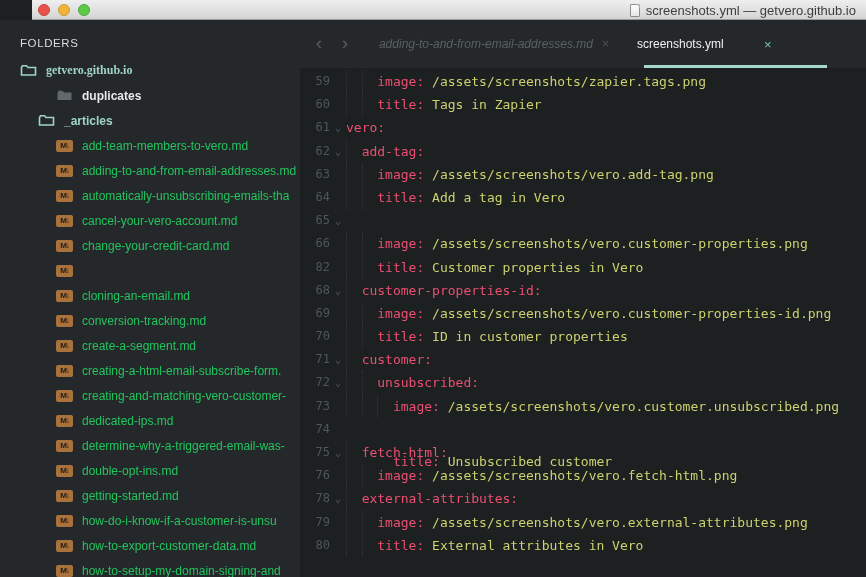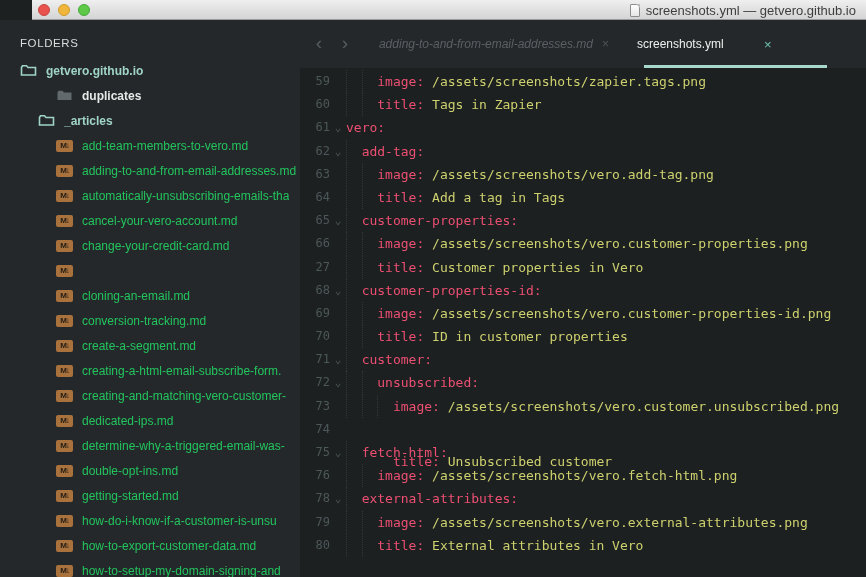--- a/index.html
+++ b/index.html
@@ -89,21 +89,21 @@
       <span class="doc-icon"></span>
       <span>screenshots.yml — getvero.github.io</span>
     </div>
   </div>
 
   <div class="app">
 
     <aside class="sidebar">
       <div class="folders-header">FOLDERS</div>
       <div class="tree" id="tree">
-          <div class="tree-row accent" style="padding-left: 20px;">
+          <div class="tree-row accent" style="padding-left: 20px; font-family: Liberation Serif, serif;">
             <span class="tree-icon">
               <svg width="17" height="13" viewBox="0 0 17 13">
                 <path d="M1.5 3.5 L1.5 11 L15.5 11 L15.5 3.5 L8 3.5 L6.5 1.8 L2.5 1.8 Z" fill="none" stroke="#9fd4c6" stroke-width="1.6"></path>
               </svg>
             </span>
             <span class="lbl">getvero.github.io</span>
           </div>
           <div class="tree-row bright" style="padding-left: 56px;">
             <span class="tree-icon">
               <svg width="17" height="13" viewBox="0 0 17 13">
@@ -244,24 +244,24 @@
               <span class="tab-close">×</span>
             </div>
           </div>
       </div>
       <div class="code" id="code">
           <div class="cl"><span class="ln">59</span><span class="fold"></span><span class="src" style="padding-left: 4ch;"><span class="guide" style="left: 0ch;"></span><span class="guide" style="left: 2ch;"></span><span class="k">image:</span><span class="v"> /assets/screenshots/zapier.tags.png</span></span></div>
           <div class="cl"><span class="ln">60</span><span class="fold"></span><span class="src" style="padding-left: 4ch;"><span class="guide" style="left: 0ch;"></span><span class="guide" style="left: 2ch;"></span><span class="k">title:</span><span class="v"> Tags in Zapier</span></span></div>
           <div class="cl"><span class="ln">61</span><span class="fold">⌄</span><span class="src" style="padding-left: 0ch;"><span class="k">vero:</span></span></div>
           <div class="cl"><span class="ln">62</span><span class="fold">⌄</span><span class="src" style="padding-left: 2ch;"><span class="guide" style="left: 0ch;"></span><span class="k">add-tag:</span></span></div>
           <div class="cl"><span class="ln">63</span><span class="fold"></span><span class="src" style="padding-left: 4ch;"><span class="guide" style="left: 0ch;"></span><span class="guide" style="left: 2ch;"></span><span class="k">image:</span><span class="v"> /assets/screenshots/vero.add-tag.png</span></span></div>
-          <div class="cl"><span class="ln">64</span><span class="fold"></span><span class="src" style="padding-left: 4ch;"><span class="guide" style="left: 0ch;"></span><span class="guide" style="left: 2ch;"></span><span class="k">title:</span><span class="v"> Add a tag in Tags</span></span></div>
-          <div class="cl"><span class="ln">65</span><span class="fold">⌄</span><span class="src" style="padding-left: 2ch;"><span class="guide" style="left: 0ch;"></span><span class="k">customer-properties:</span></span></div>
+          <div class="cl"><span class="ln">64</span><span class="fold"></span><span class="src" style="padding-left: 4ch;"><span class="guide" style="left: 0ch;"></span><span class="guide" style="left: 2ch;"></span><span class="k">title:</span><span class="v"> Add a tag in Vero</span></span></div>
+          <div class="cl"><span class="ln">65</span><span class="fold">⌄</span></div>
           <div class="cl"><span class="ln">66</span><span class="fold"></span><span class="src" style="padding-left: 4ch;"><span class="guide" style="left: 0ch;"></span><span class="guide" style="left: 2ch;"></span><span class="k">image:</span><span class="v"> /assets/screenshots/vero.customer-properties.png</span></span></div>
-          <div class="cl"><span class="ln">27</span><span class="fold"></span><span class="src" style="padding-left: 4ch;"><span class="guide" style="left: 0ch;"></span><span class="guide" style="left: 2ch;"></span><span class="k">title:</span><span class="v"> Customer properties in Vero</span></span></div>
+          <div class="cl"><span class="ln">82</span><span class="fold"></span><span class="src" style="padding-left: 4ch;"><span class="guide" style="left: 0ch;"></span><span class="guide" style="left: 2ch;"></span><span class="k">title:</span><span class="v"> Customer properties in Vero</span></span></div>
           <div class="cl"><span class="ln">68</span><span class="fold">⌄</span><span class="src" style="padding-left: 2ch;"><span class="guide" style="left: 0ch;"></span><span class="k">customer-properties-id:</span></span></div>
           <div class="cl"><span class="ln">69</span><span class="fold"></span><span class="src" style="padding-left: 4ch;"><span class="guide" style="left: 0ch;"></span><span class="guide" style="left: 2ch;"></span><span class="k">image:</span><span class="v"> /assets/screenshots/vero.customer-properties-id.png</span></span></div>
           <div class="cl"><span class="ln">70</span><span class="fold"></span><span class="src" style="padding-left: 4ch;"><span class="guide" style="left: 0ch;"></span><span class="guide" style="left: 2ch;"></span><span class="k">title:</span><span class="v"> ID in customer properties</span></span></div>
           <div class="cl"><span class="ln">71</span><span class="fold">⌄</span><span class="src" style="padding-left: 2ch;"><span class="guide" style="left: 0ch;"></span><span class="k">customer:</span></span></div>
           <div class="cl"><span class="ln">72</span><span class="fold">⌄</span><span class="src" style="padding-left: 4ch;"><span class="guide" style="left: 0ch;"></span><span class="guide" style="left: 2ch;"></span><span class="k">unsubscribed:</span></span></div>
           <div class="cl"><span class="ln">73</span><span class="fold"></span><span class="src" style="padding-left: 6ch;"><span class="guide" style="left: 0ch;"></span><span class="guide" style="left: 2ch;"></span><span class="guide" style="left: 4ch;"></span><span class="k">image:</span><span class="v"> /assets/screenshots/vero.customer.unsubscribed.png</span></span></div>
           <div class="cl"><span class="ln">74</span><span class="fold"></span><span class="src" style="padding-left: 6ch; margin-top: 32px;"><span class="guide" style="left: 0ch;"></span><span class="guide" style="left: 2ch;"></span><span class="guide" style="left: 4ch;"></span><span class="k">title:</span><span class="v"> Unsubscribed customer</span></span></div>
           <div class="cl"><span class="ln">75</span><span class="fold">⌄</span><span class="src" style="padding-left: 2ch;"><span class="guide" style="left: 0ch;"></span><span class="k">fetch-html:</span></span></div>
           <div class="cl"><span class="ln">76</span><span class="fold"></span><span class="src" style="padding-left: 4ch;"><span class="guide" style="left: 0ch;"></span><span class="guide" style="left: 2ch;"></span><span class="k">image:</span><span class="v"> /assets/screenshots/vero.fetch-html.png</span></span></div>
           <div class="cl"><span class="ln">78</span><span class="fold">⌄</span><span class="src" style="padding-left: 2ch;"><span class="guide" style="left: 0ch;"></span><span class="k">external-attributes:</span></span></div>

